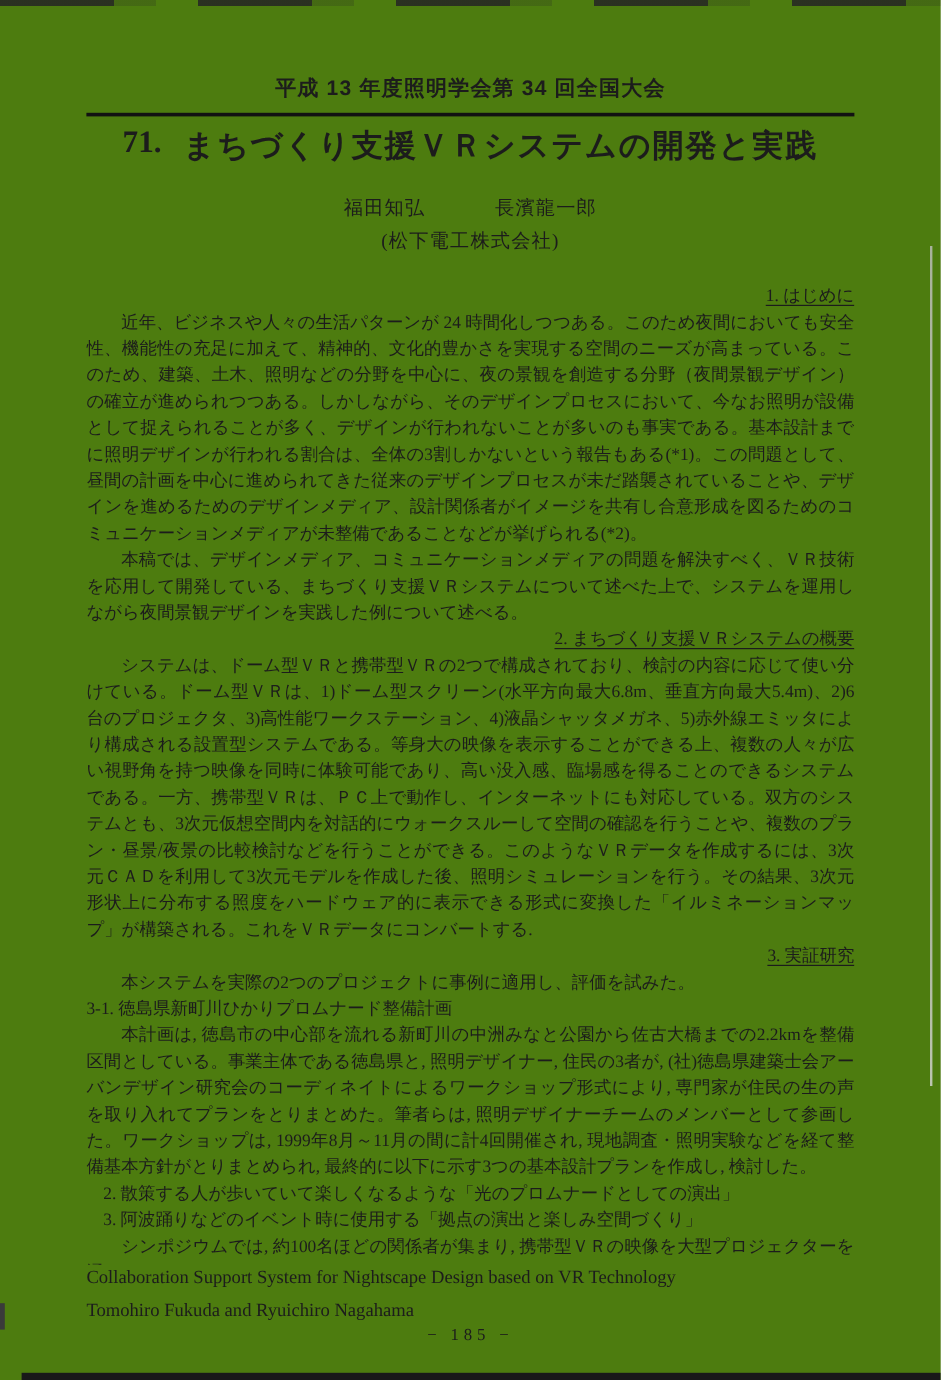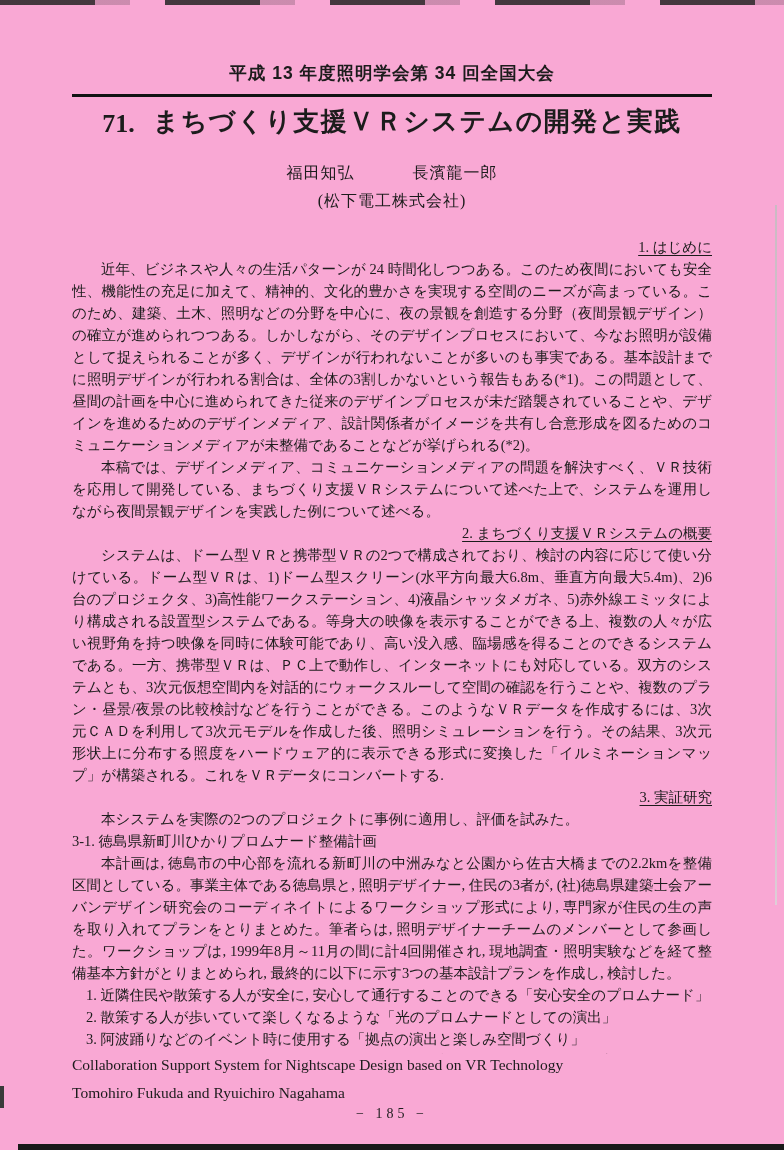--- a/index.html
+++ b/index.html
@@ -1,19 +1,19 @@
 <!DOCTYPE html>
 <html lang="ja"><head>
 <meta charset="utf-8">
 <style>
   html,body{margin:0;padding:0;background:#e9e9e9;}
   .page{
     position:relative;
     width:784px;height:1150px;
-    background:#f9a8d4;
+    background:#4d7c0f;
     color:#1c1c1c;
     font-family:"Liberation Serif","DejaVu Serif",serif;
     overflow:hidden;
     box-sizing:border-box;
   }
   
   .artifact-top{
     position:absolute;top:0;left:0;right:0;height:5px;
     background:repeating-linear-gradient(90deg,#242424 0 95px,rgba(36,36,36,.25) 95px 130px,transparent 130px 165px);
     opacity:.85;
@@ -35,21 +35,21 @@
     position:absolute;top:61px;left:0;right:0;
     text-align:center;
     font-family:"Liberation Sans","DejaVu Sans",sans-serif;
     font-size:17.5px;font-weight:600;letter-spacing:1px;
   }
   .rule{
     position:absolute;top:94px;left:72px;width:640px;height:3px;background:#121212;
   }
   .title{
     position:absolute;top:104px;left:0;right:0;
-    display:flex;justify-content:center;align-items:flex-end;gap:18px;
+    display:flex;justify-content:center;align-items:flex-start;gap:18px;
     font-size:26px;font-weight:600;letter-spacing:1.5px;
   }
   .title .num{font-weight:bold;letter-spacing:0;}
   .authors{
     position:absolute;top:163px;left:0;right:0;
     display:flex;justify-content:center;gap:58px;
     font-size:16px;letter-spacing:1px;font-family:Liberation Serif, serif;
   }
   .affiliation{
     position:absolute;top:191px;left:0;right:0;
@@ -116,21 +116,20 @@
     <div class="sec-heading">2. まちづくり支援ＶＲシステムの概要</div>
     <p class="para">システムは、ドーム型ＶＲと携帯型ＶＲの2つで構成されており、検討の内容に応じて使い分けている。ドーム型ＶＲは、1)ドーム型スクリーン(水平方向最大6.8m、垂直方向最大5.4m)、2)6台のプロジェクタ、3)高性能ワークステーション、4)液晶シャッタメガネ、5)赤外線エミッタにより構成される設置型システムである。等身大の映像を表示することができる上、複数の人々が広い視野角を持つ映像を同時に体験可能であり、高い没入感、臨場感を得ることのできるシステムである。一方、携帯型ＶＲは、ＰＣ上で動作し、インターネットにも対応している。双方のシステムとも、3次元仮想空間内を対話的にウォークスルーして空間の確認を行うことや、複数のプラン・昼景/夜景の比較検討などを行うことができる。このようなＶＲデータを作成するには、3次元ＣＡＤを利用して3次元モデルを作成した後、照明シミュレーションを行う。その結果、3次元形状上に分布する照度をハードウェア的に表示できる形式に変換した「イルミネーションマップ」が構築される。これをＶＲデータにコンバートする.</p>
 
     <div class="sec-heading">3. 実証研究</div>
     <p class="para">本システムを実際の2つのプロジェクトに事例に適用し、評価を試みた。</p>
 
     <div class="sub-heading">3-1. 徳島県新町川ひかりプロムナード整備計画</div>
     <p class="para">本計画は, 徳島市の中心部を流れる新町川の中洲みなと公園から佐古大橋までの2.2kmを整備区間としている。事業主体である徳島県と, 照明デザイナー, 住民の3者が, (社)徳島県建築士会アーバンデザイン研究会のコーディネイトによるワークショップ形式により, 専門家が住民の生の声を取り入れてプランをとりまとめた。筆者らは, 照明デザイナーチームのメンバーとして参画した。ワークショップは, 1999年8月～11月の間に計4回開催され, 現地調査・照明実験などを経て整備基本方針がとりまとめられ, 最終的に以下に示す3つの基本設計プランを作成し, 検討した。</p>
 
     <div class="plan-list">
-      <div class="plan-item">1. 近隣住民や散策する人が安全に, 安心して通行することのできる「安心安全のプロムナード」</div>
       <div class="plan-item">2. 散策する人が歩いていて楽しくなるような「光のプロムナードとしての演出」</div>
       <div class="plan-item">3. 阿波踊りなどのイベント時に使用する「拠点の演出と楽しみ空間づくり」</div>
     </div>
 
     <p class="para">シンポジウムでは, 約100名ほどの関係者が集まり, 携帯型ＶＲの映像を大型プロジェクターを通し</p>
 
   </div>
 
   <div class="footer">
     <div>Collaboration Support System for Nightscape Design based on VR Technology</div>

